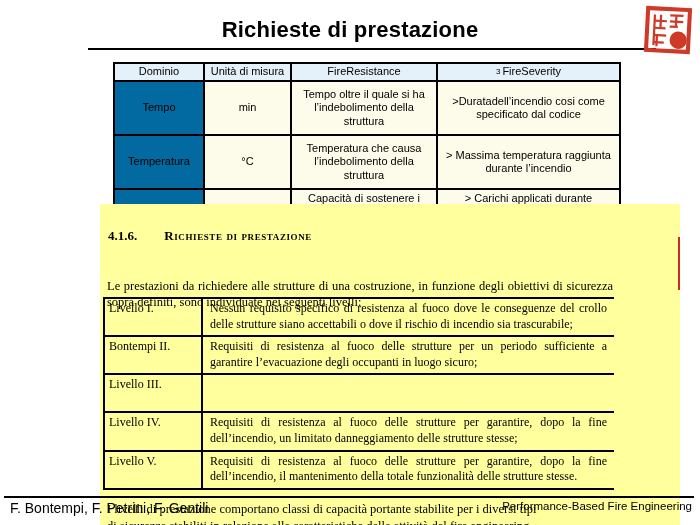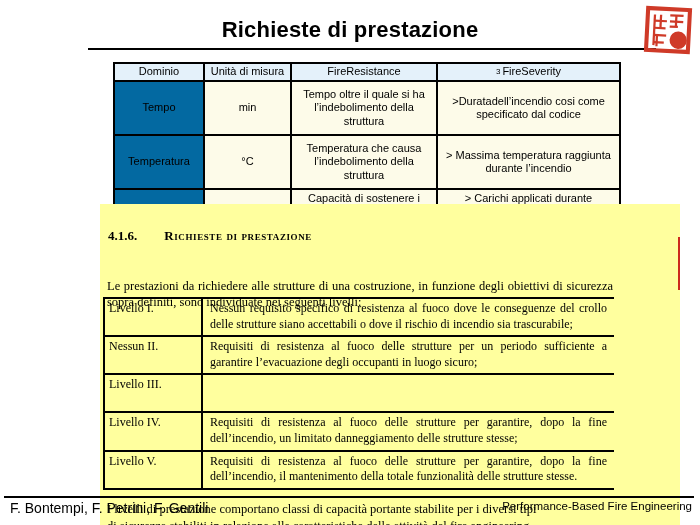--- a/index.html
+++ b/index.html
@@ -174,21 +174,21 @@
       <span>4.1.6.</span><span class="sec-title">Richieste di prestazione</span>
     </div>
     <div class="doc-intro">Le prestazioni da richiedere alle strutture di una costruzione, in funzione degli obiettivi di sicurezza sopra definiti, sono individuate nei seguenti livelli:</div>
 
     <div class="dtable">
       <div class="drow">
         <div class="dlabel">Livello I.</div>
         <div class="dtext">Nessun requisito specifico di resistenza al fuoco dove le conseguenze del crollo delle strutture siano accettabili o dove il rischio di incendio sia trascurabile;</div>
       </div>
       <div class="drow">
-        <div class="dlabel">Nessun II.</div>
+        <div class="dlabel">Bontempi II.</div>
         <div class="dtext">Requisiti di resistenza al fuoco delle strutture per un periodo sufficiente a garantire l’evacuazione degli occupanti in luogo sicuro;</div>
       </div>
       <div class="drow">
         <div class="dlabel">Livello III.</div>
       </div>
       <div class="drow">
         <div class="dlabel">Livello IV.</div>
         <div class="dtext">Requisiti di resistenza al fuoco delle strutture per garantire, dopo la fine dell’incendio, un limitato danneggiamento delle strutture stesse;</div>
       </div>
       <div class="drow">

